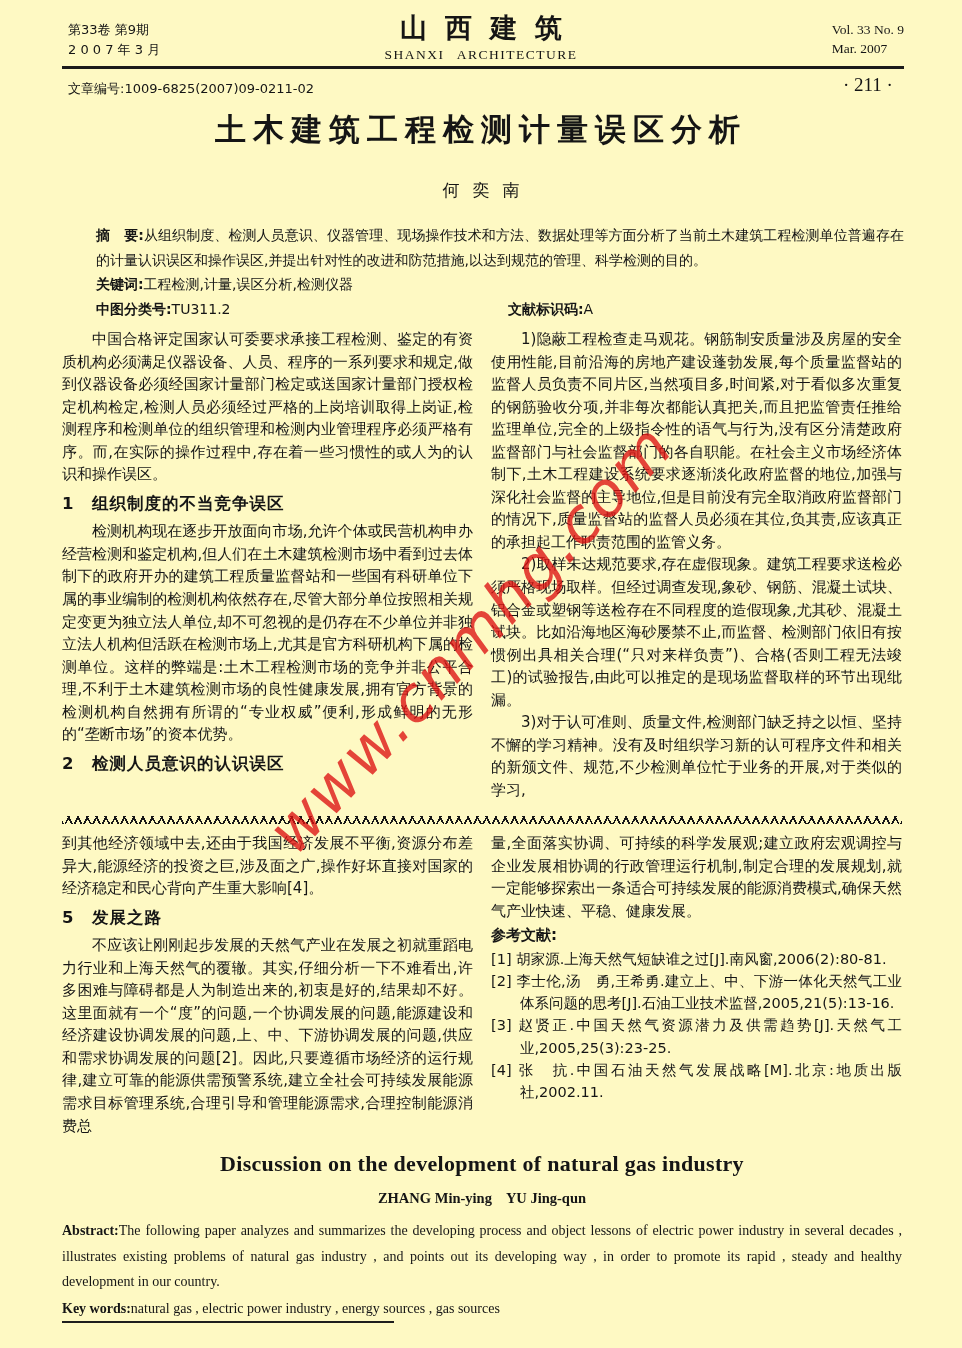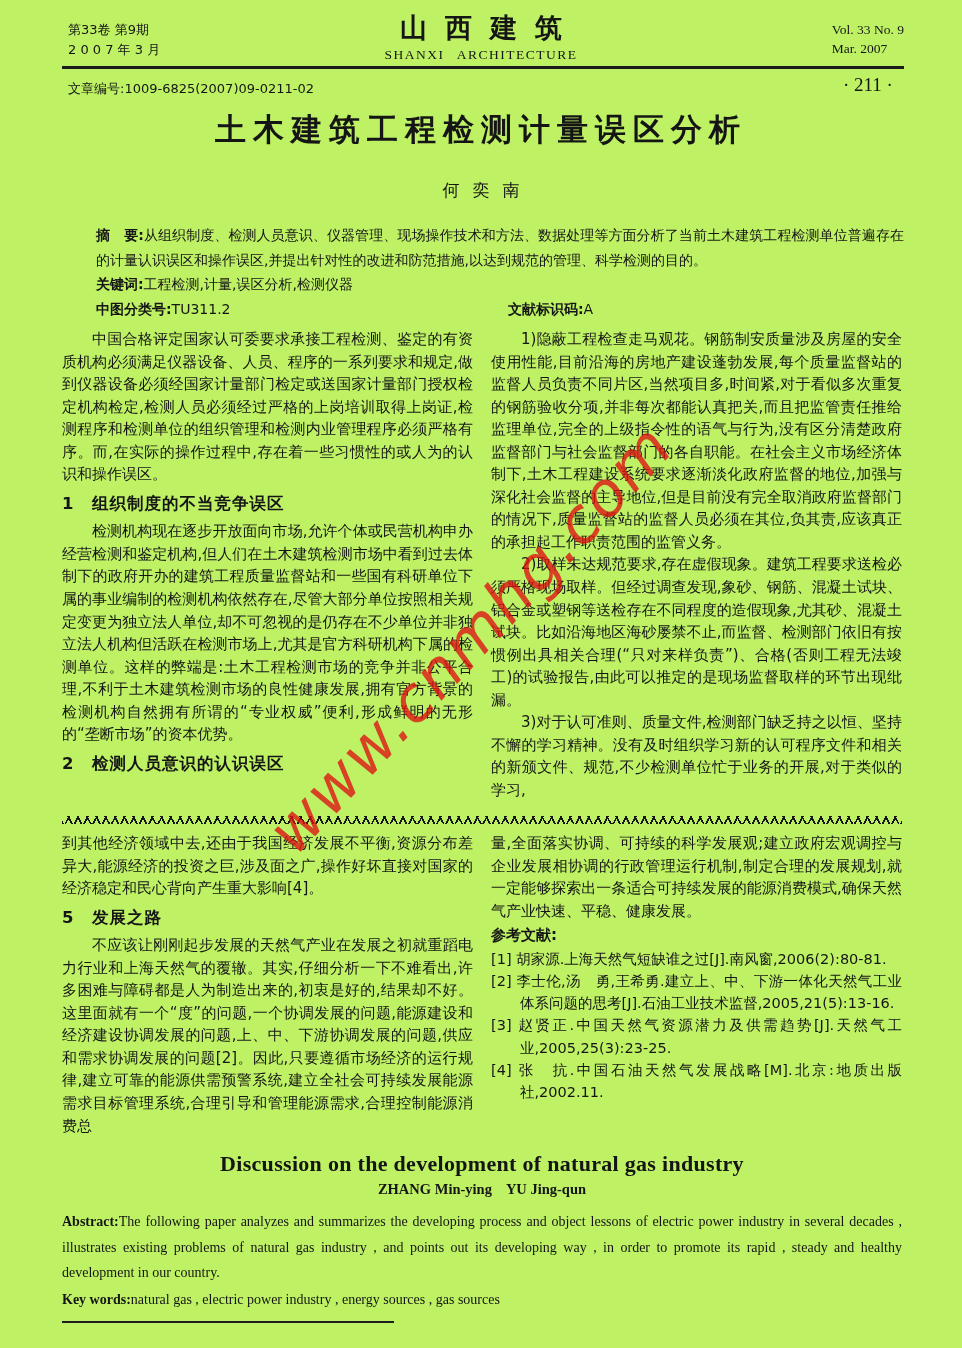--- a/index.html
+++ b/index.html
@@ -1,18 +1,18 @@
 <!DOCTYPE html>
 <html><head>
 <meta charset="utf-8">
 <style>
   html,body { margin:0; padding:0; background:#8a8a8a; }
   .page {
     position:relative; width:962px; height:1348px; margin:0 auto;
-    background:#bef264; color:#151515; overflow:hidden;
+    background:#fef9c3; color:#151515; overflow:hidden;
     font-family:"DejaVu Sans","Liberation Sans",sans-serif;
   }
 
   
   .hdr-left  { position:absolute; left:68px; top:20px; font-size:13px; line-height:20px; }
   .hdr-center{ position:absolute; left:0; right:0; top:10px; text-align:center; }
   .journal-cn{ font-size:27px; font-weight:700; letter-spacing:18px; padding-left:18px; }
   .journal-en{ font-family:"Liberation Serif",serif; font-size:13.5px; letter-spacing:1.5px; word-spacing:8px; margin-top:1px; }
   .hdr-right { position:absolute; right:58px; top:20px; display:flex; align-items:center; gap:16px;
                font-family:"Liberation Serif",serif;flex-direction:column; }
@@ -50,21 +50,21 @@
   
   .xdivider { position:absolute; left:62px; top:816px; width:840px; height:8px;
     background:
       repeating-linear-gradient(62deg,#161616 0 1.7px,transparent 1.7px 8.2px),
       repeating-linear-gradient(-62deg,#161616 0 1.7px,transparent 1.7px 8.2px); }
 
   
   .ensec { position:absolute; left:62px; top:1151px; width:840px;
            font-family:"Liberation Serif","DejaVu Serif",serif; }
   .en-title   { text-align:center; font-size:22px; font-weight:700; margin:0; letter-spacing:0.3px; }
-  .en-authors { text-align:center; font-size:14.5px; font-weight:700; margin:4px 0 11px; white-space:pre; }
+  .en-authors { text-align:center; font-size:14.5px; font-weight:700; margin:13px 0 11px; white-space:pre; }
   .en-abstract{ font-size:14px; line-height:25.5px; text-align:justify; margin:0; }
   .en-keywords{ font-size:14px; margin-top:6px; }
   .ensec b { font-weight:700; }
 
   
   .foot-rule { position:absolute; left:62px; top:1321px; width:332px; height:2px; background:#1e1e1e; }
   .received  { position:absolute; left:78px; top:1331px; font-size:13.5px;margin-top:41px; }
 
   
   .watermark { position:absolute; left:175px; top:438px; width:590px; height:400px;

